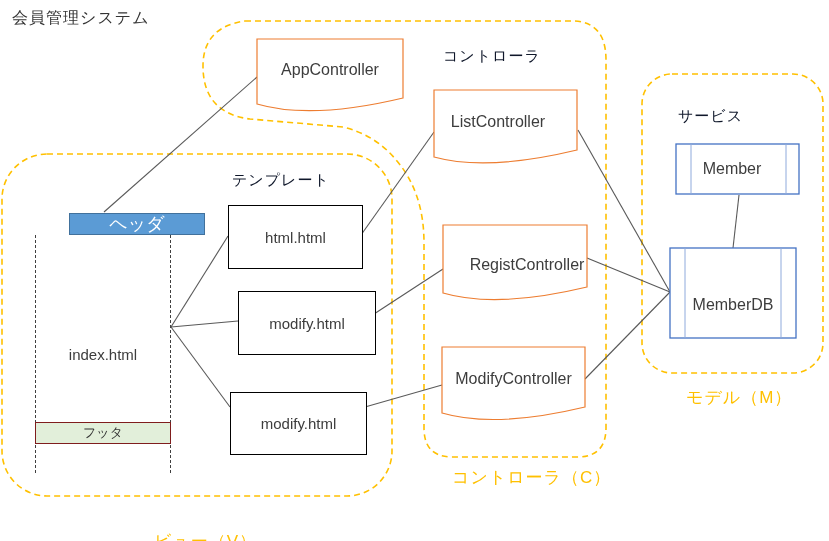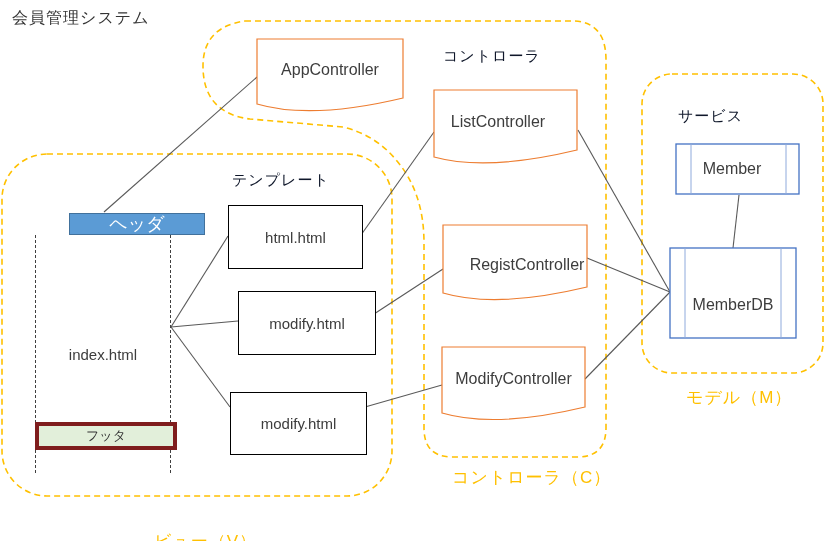--- a/index.html
+++ b/index.html
@@ -38,21 +38,21 @@
   }
   .index-body{
     position:absolute;left:35px;top:235px;width:134px;height:238px;
     border-left:1px dashed #404040;border-right:1px dashed #404040;
     background:#ffffff;
     display:flex;align-items:center;justify-content:center;
     color:#3d3d3d;font-size:15px;
   }
   .index-footer{
     position:absolute;left:35px;top:422px;width:134px;height:20px;
-    background:#E2EFDA;border:4px solid #7f1d1d;
+    background:#E2EFDA;border:1px solid #7f1d1d;
     display:flex;align-items:center;justify-content:center;
     color:#333333;font-size:13px;
   }
 </style>
 </head>
 <body>
 
 <div id="canvas">
 
   <svg id="shape-layer" viewBox="0 0 829 541" xmlns="http://www.w3.org/2000/svg">

